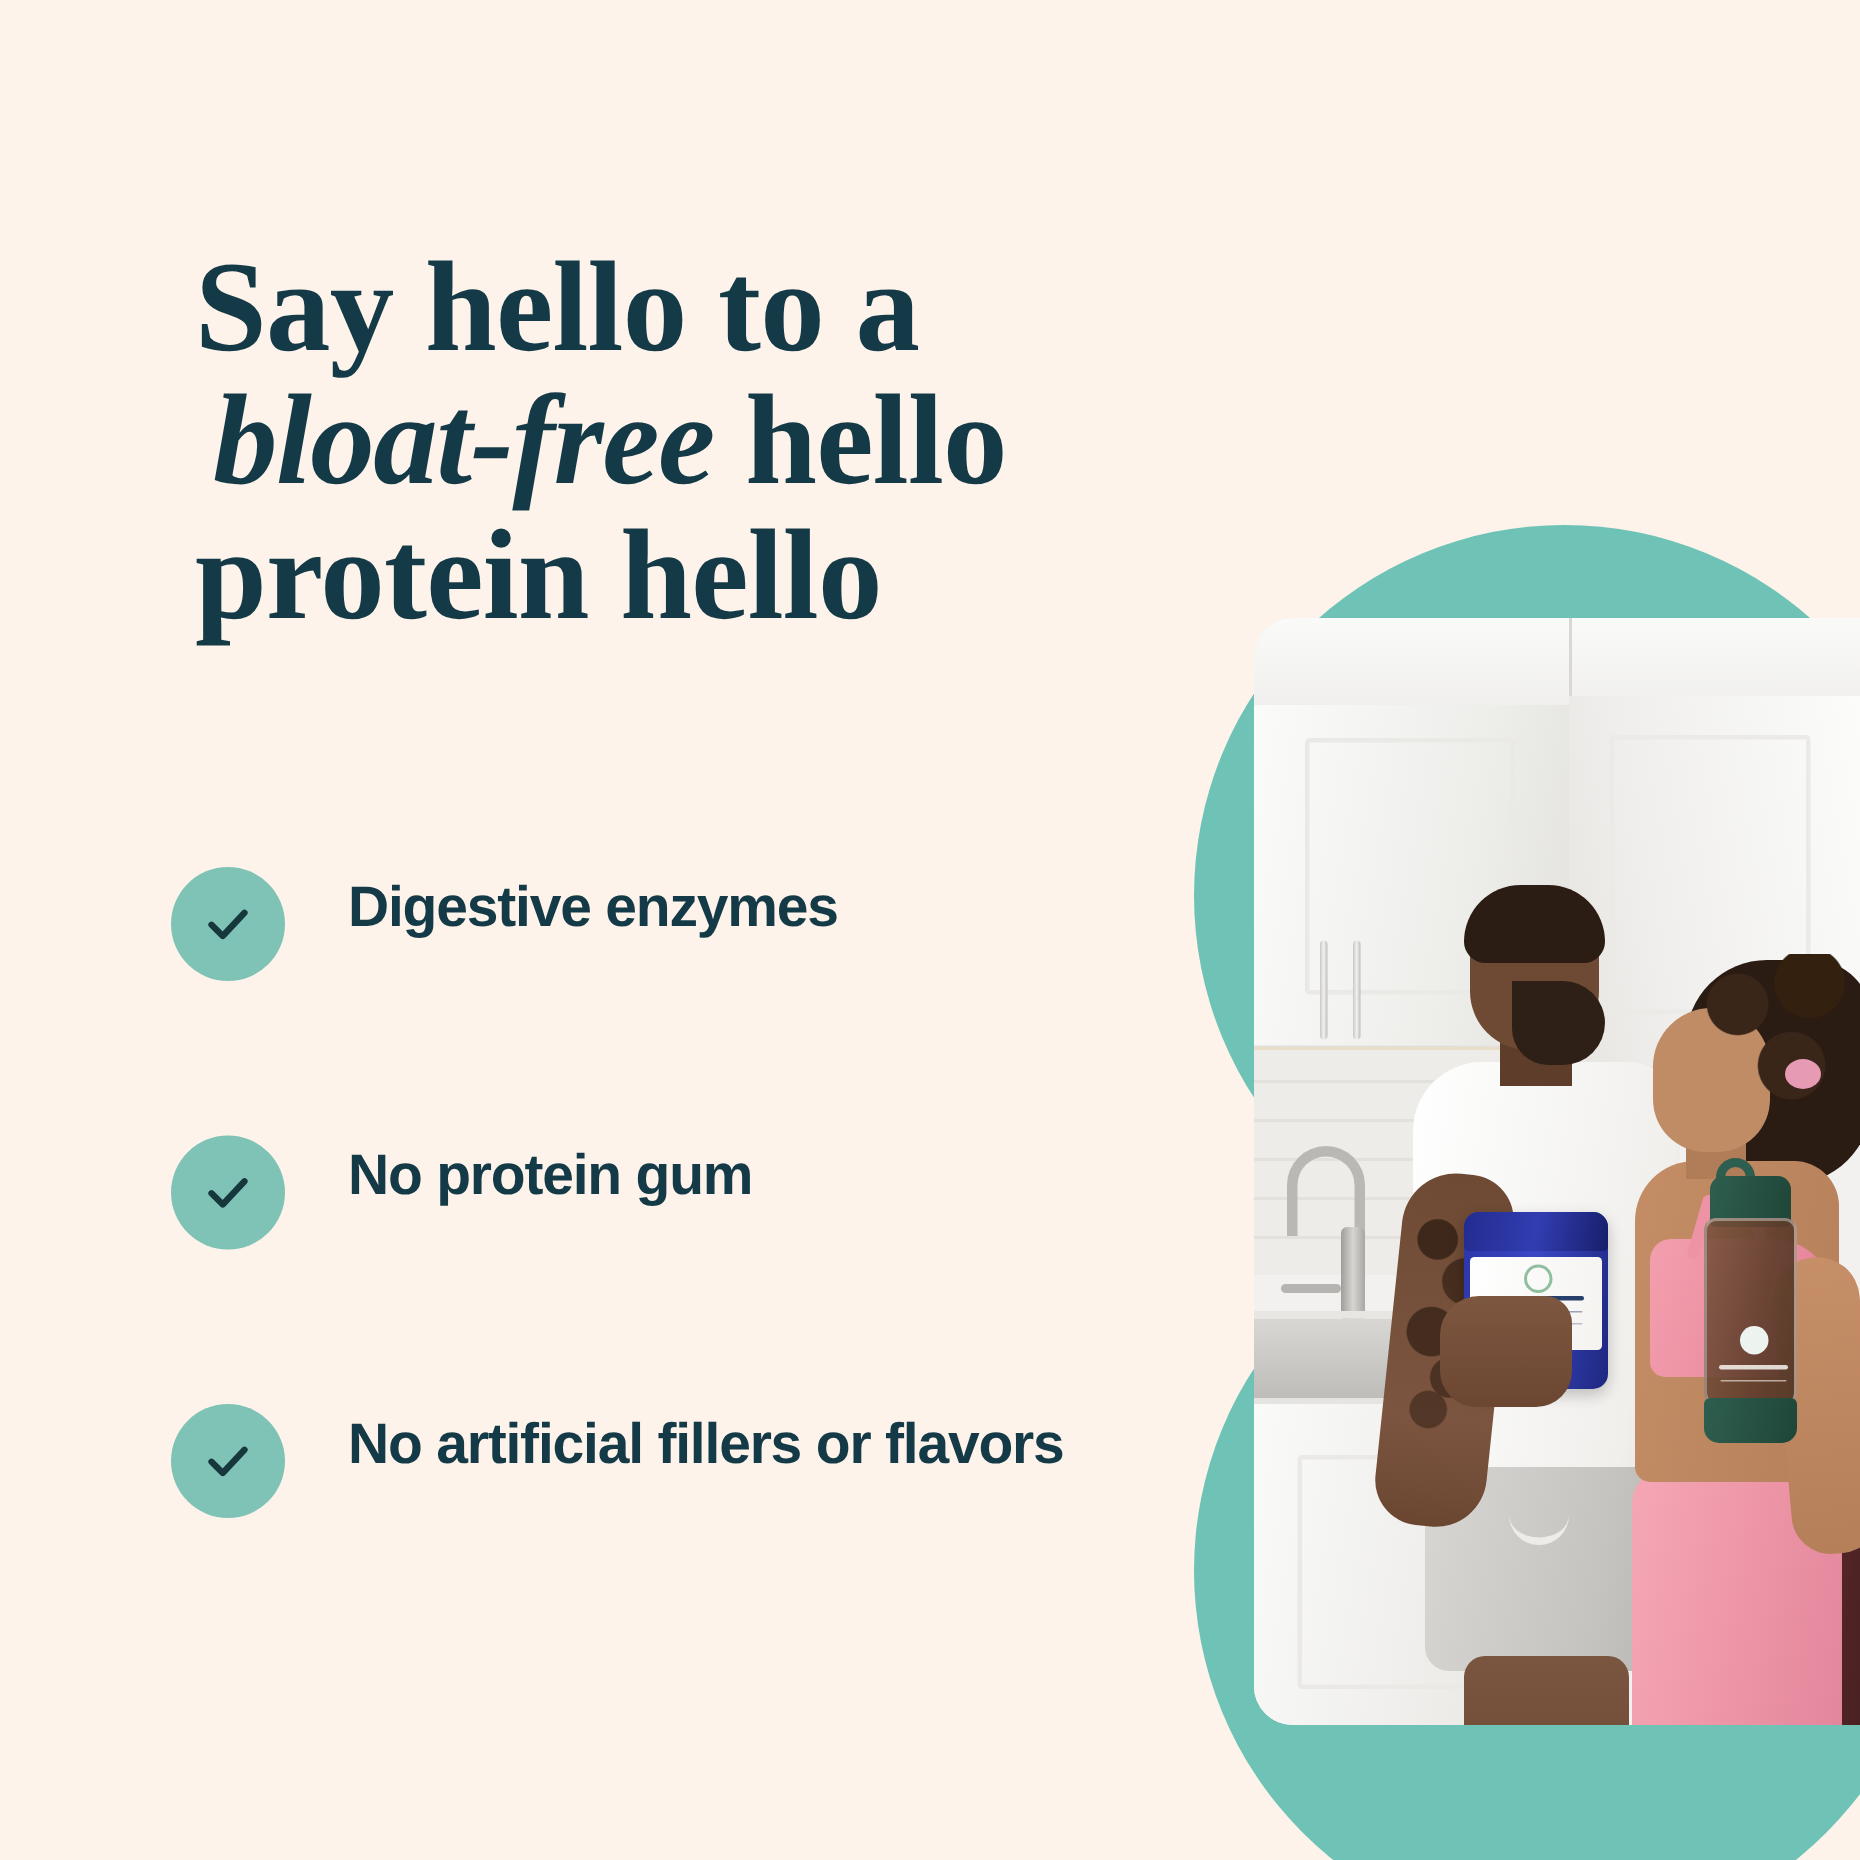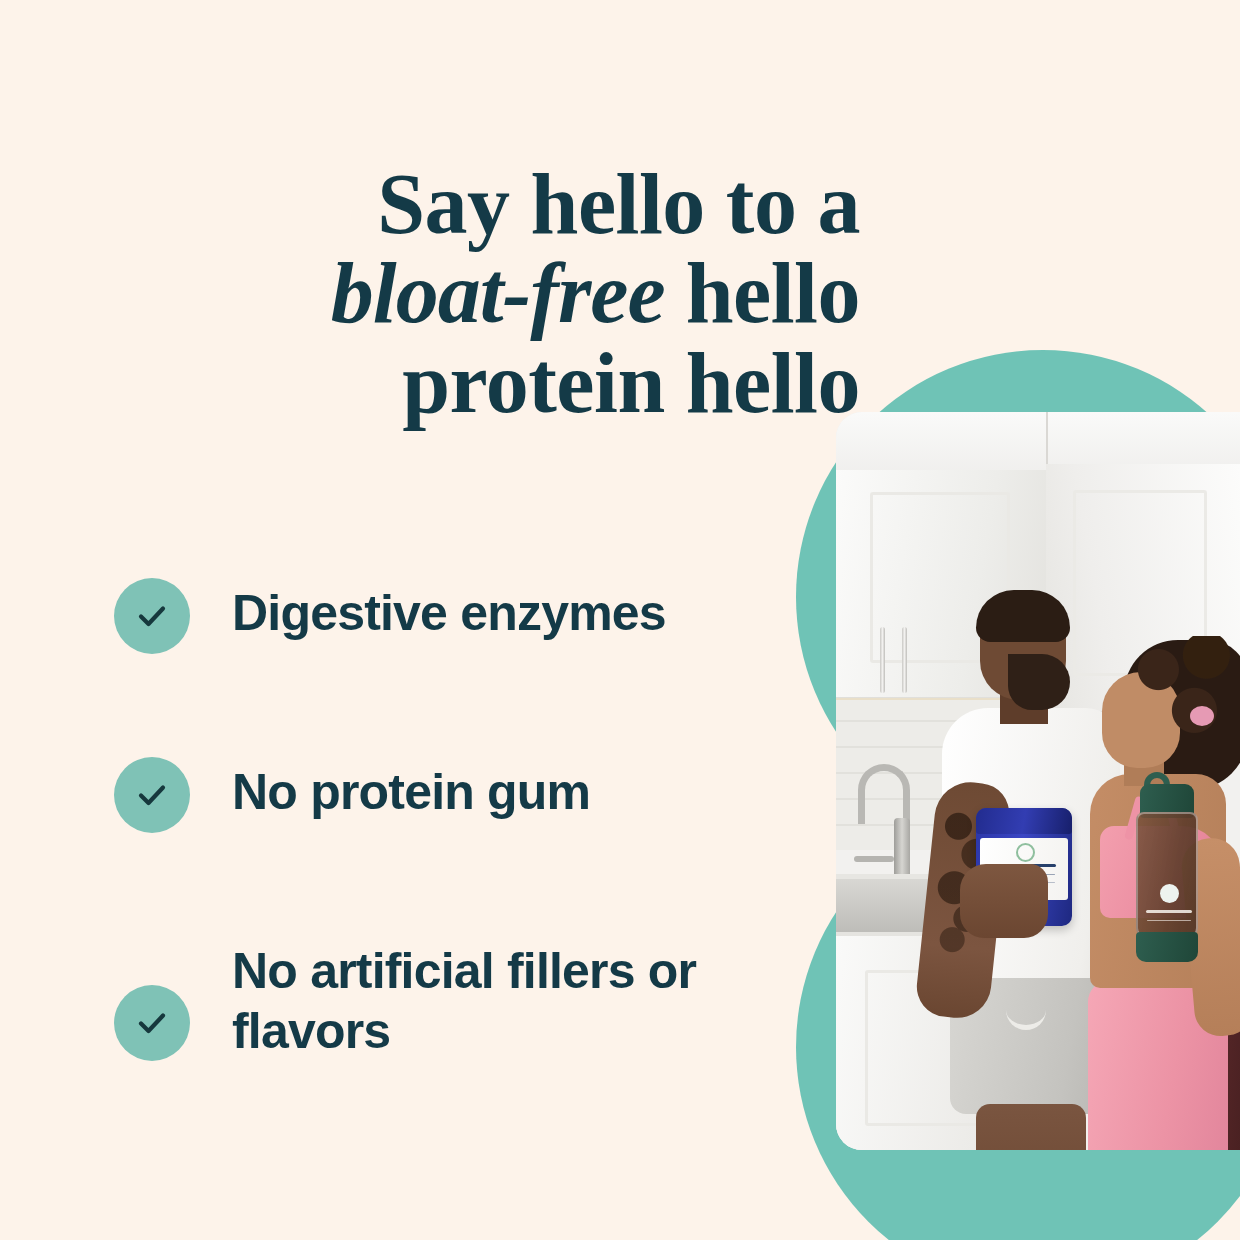--- a/index.html
+++ b/index.html
@@ -27,21 +27,20 @@
   .headline {
     position:absolute;
     left:130px;
     top:160px;
     width:730px;
     font-family:"Liberation Serif", serif;
     color:#143A47;
     font-size:86px;
     line-height:1.04;
     letter-spacing:-0.5px;
-    text-align:right;
   }
   .headline .hl-line { display:block; white-space:nowrap; }
   .headline .hl-em {
     font-weight:bold;
     font-style:italic;
     letter-spacing:-1px;
     margin-left:12px;
   }
 
   
@@ -50,37 +49,37 @@
     left:114px;
     top:577px;
     width:700px;
     list-style:none;
   }
   .benefit-item {
     display:flex;
     align-items:flex-start;
     margin-bottom:102px;
   }
-  .benefit-item:last-child { margin-bottom:0;align-items:flex-end; }
+  .benefit-item:last-child { margin-bottom:0; }
 
   .check-badge {
     flex:0 0 auto;
     width:76px; height:76px;
     border-radius:50%;
     background:#7FC2B6;
     display:flex;
     align-items:center;
     justify-content:center;
     margin-top:1px;
   }
   .check-badge svg { display:block; }
 
   .benefit-label {
     margin-left:42px;
-    font-size:50px;
+    font-size:38px;
     font-weight:bold;
     line-height:1.20;
     color:#143A47;
     letter-spacing:-0.8px;
     padding-top:6px;
     max-width:520px;
   }
 
   
   .media {

